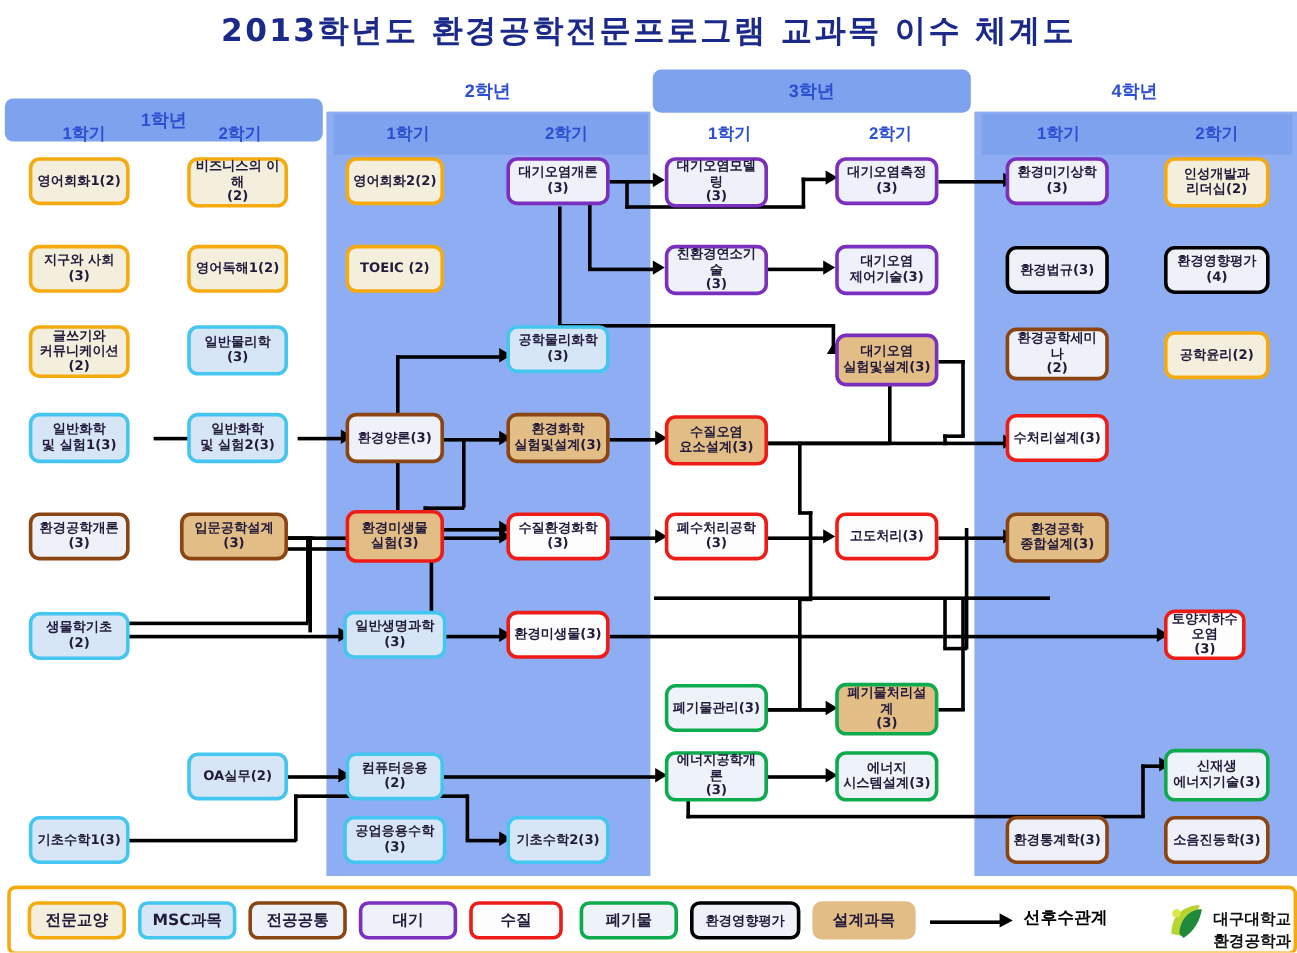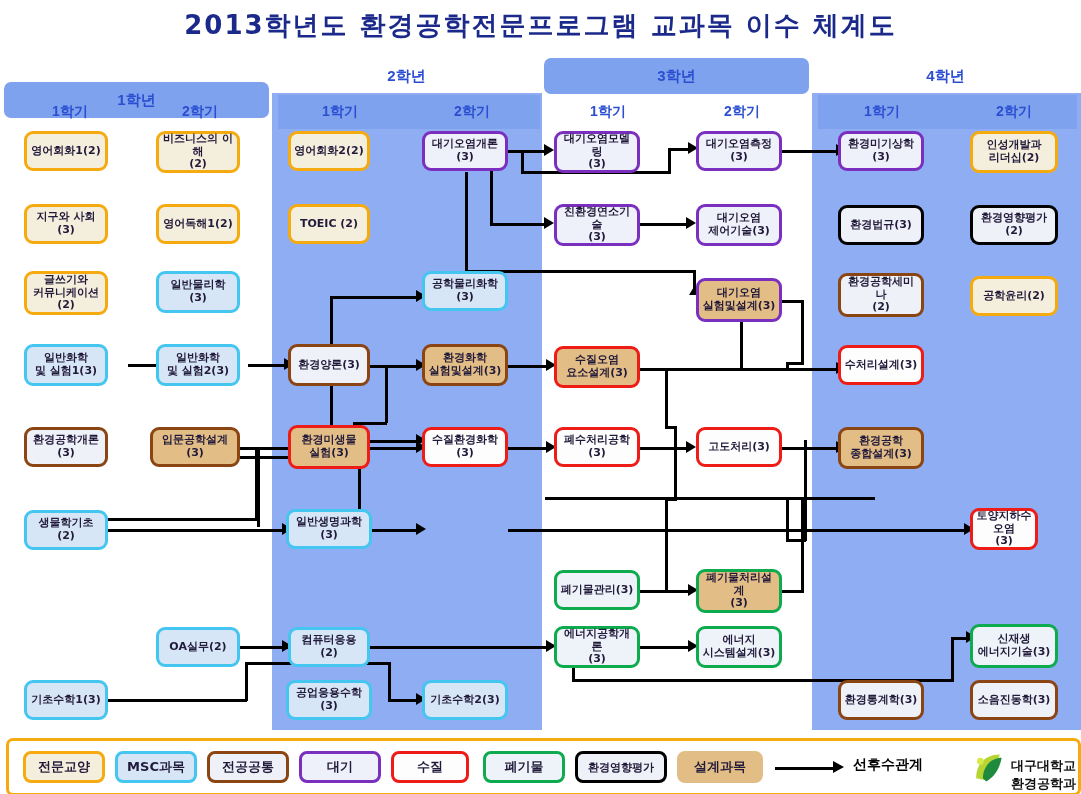--- a/index.html
+++ b/index.html
@@ -333,20 +333,23 @@
     </div>
   <div class="box c-msc" style="left:422px;top:271px;width:86px;height:40px;">
       <span>공학물리화학(3)</span>
     </div>
   <div class="box c-common design" style="left:422px;top:344px;width:86px;height:42px;">
       <span>환경화학<br>실험및설계(3)</span>
     </div>
   <div class="box c-water" style="left:422px;top:427px;width:86px;height:40px;">
       <span>수질환경화학(3)</span>
     </div>
+  <div class="box c-water" style="left:422px;top:509px;width:86px;height:40px;">
+      <span>환경미생물(3)</span>
+    </div>
   <div class="box c-msc" style="left:422px;top:680px;width:86px;height:40px;">
       <span>기초수학2(3)</span>
     </div>
 
   <div class="box c-air" style="left:554px;top:131px;width:86px;height:42px;">
       <span>대기오염모델링<br>(3)</span>
     </div>
   <div class="box c-air" style="left:554px;top:204px;width:86px;height:42px;">
       <span>친환경연소기술<br>(3)</span>
     </div>
@@ -398,21 +401,21 @@
       <span>환경공학<br>종합설계(3)</span>
     </div>
   <div class="box c-common" style="left:838px;top:680px;width:86px;height:40px;">
       <span>환경통계학(3)</span>
     </div>
 
   <div class="box c-gyoyang" style="left:970px;top:131px;width:88px;height:42px;">
       <span>인성개발과<br>리더십(2)</span>
     </div>
   <div class="box c-eia" style="left:970px;top:205px;width:88px;height:40px;">
-      <span>환경영향평가(2)</span>
+      <span>환경영향평가(4)</span>
     </div>
   <div class="box c-gyoyang" style="left:970px;top:276px;width:88px;height:40px;">
       <span>공학윤리(2)</span>
     </div>
   <div class="box c-water" style="left:970px;top:508px;width:68px;height:42px;">
       <span>토양지하수오염<br>(3)</span>
     </div>
   <div class="box c-waste" style="left:970px;top:624px;width:88px;height:44px;">
       <span>신재생<br>에너지기술(3)</span>
     </div>

